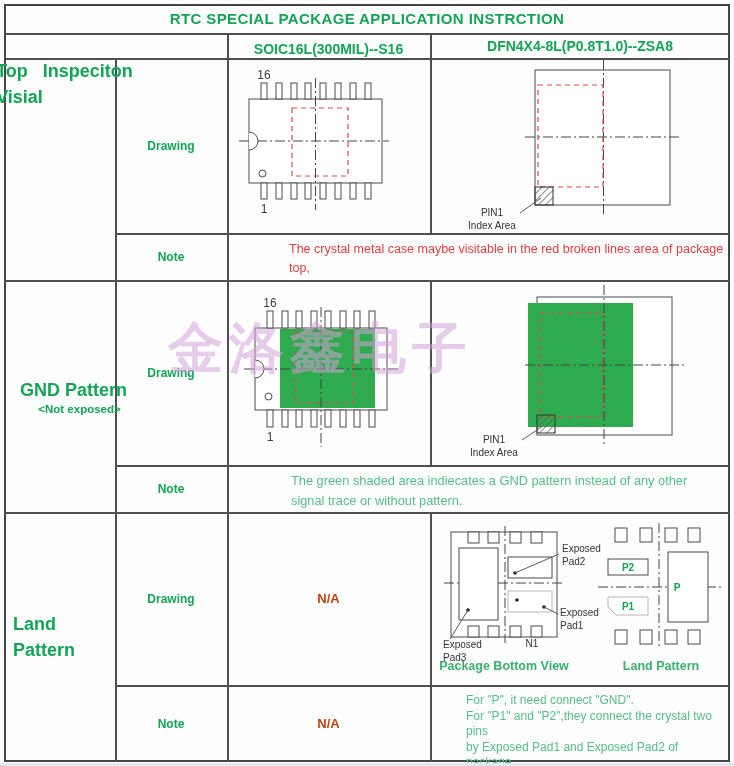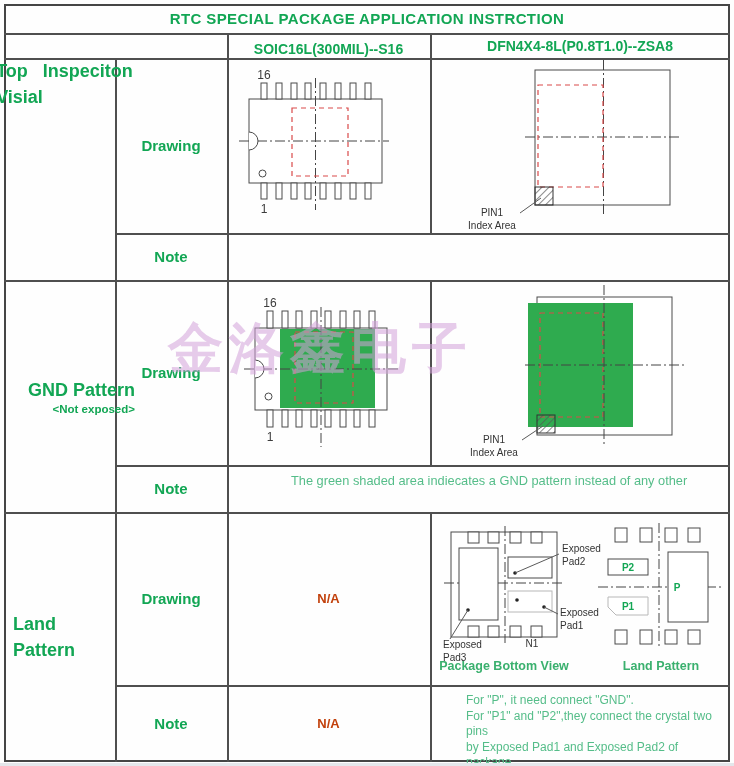--- a/index.html
+++ b/index.html
@@ -6,21 +6,21 @@
   .stage{position:relative;width:734px;height:766px;background:#fefefe;overflow:hidden;
          font-family:"Liberation Sans",sans-serif;}
   .line{position:absolute;background:#4f4f4f;}
   .outer{position:absolute;left:4px;top:4px;width:722px;height:754px;border:2px solid #454545;}
   .cell{position:absolute;display:flex;align-items:center;justify-content:center;}
   .green{color:#12a654;font-weight:bold;}
   .title{font-size:15px;letter-spacing:.4px;}
   .hdr{font-size:14px;}
   .rowlabel{font-size:18px;line-height:26px;}
   .sublabel{font-size:11.5px;margin-top:0;}
-  .sublbl2{font-size:15px;}
+  .sublbl2{font-size:12px;}
   .note-red{position:absolute;color:#e73c3e;font-size:12.5px;line-height:19px;}
   .note-green{position:absolute;color:#55bd89;font-size:12.8px;line-height:20px;}
   .note-green3{position:absolute;color:#55bd89;font-size:12px;line-height:15.5px;}
   .na{color:#c2410c;font-weight:bold;font-size:13px;}
   svg{position:absolute;overflow:visible;}
   svg text{font-family:"Liberation Sans",sans-serif;fill:#3c3c3c;}
   .outline{fill:#ffffff;stroke:#4a4a4a;stroke-width:1;}
   .pin{fill:#ffffff;stroke:#4a4a4a;stroke-width:1;}
   .cl{stroke:#444444;stroke-width:1;stroke-dasharray:10 3 2 3;fill:none;}
   .reddash{fill:none;stroke:#d94a4a;stroke-width:1.2;stroke-dasharray:5 4;}
@@ -59,21 +59,21 @@
   <div class="cell green hdr" style="left:227px;top:36px;width:203px;height:25px;">SOIC16L(300MIL)--S16</div>
   <div class="cell green hdr" style="left:430px;top:33px;width:300px;height:25px;">DFN4X4-8L(P0.8T1.0)--ZSA8</div>
 
   <div class="cell" style="left:4px;top:58px;width:111px;height:222px;align-items:flex-start;padding-left:10px;box-sizing:border-box;">
     <span class="green rowlabel">Top Visial</span>
     <span class="green rowlabel">Inspeciton</span>
   </div>
   <div class="cell green sublbl2" style="left:115px;top:58px;width:112px;height:175px;">Drawing</div>
   <div class="cell green sublbl2" style="left:115px;top:233px;width:112px;height:47px;">Note</div>
 
-  <div class="cell" style="left:4px;top:280px;width:131px;height:232px;flex-direction:column;align-items:flex-end;padding-left:8px;box-sizing:border-box;">
+  <div class="cell" style="left:4px;top:280px;width:131px;height:232px;flex-direction:column;align-items:center;padding-left:8px;box-sizing:border-box;">
     <span class="green rowlabel">GND Pattern</span>
     <span class="green sublabel" style="padding-left:12px;">&lt;Not exposed&gt;</span>
   </div>
   <div class="cell green sublbl2" style="left:115px;top:280px;width:112px;height:185px;">Drawing</div>
   <div class="cell green sublbl2" style="left:115px;top:465px;width:112px;height:47px;">Note</div>
 
   <div class="cell" style="left:4px;top:512px;width:111px;height:250px;align-items:center;justify-content:flex-start;padding-left:9px;box-sizing:border-box;">
     <span class="green rowlabel">Land Pattern</span>
   </div>
   <div class="cell green sublbl2" style="left:115px;top:512px;width:112px;height:173px;">Drawing</div>
@@ -118,20 +118,21 @@
     <line class="cl" x1="173.5" y1="2" x2="173.5" y2="157"></line>
     <line class="cl" x1="95" y1="79" x2="252" y2="79"></line>
     <rect class="reddash" x="108" y="27" width="65" height="102"></rect>
     <rect x="105" y="129" width="18" height="18" fill="url(#hatch1)" stroke="#333"></rect>
     <line class="leader" x1="90" y1="155" x2="111" y2="140"></line>
     <text class="padlbl" x="62" y="158" text-anchor="middle">PIN1</text>
     <text class="padlbl" x="62" y="171" text-anchor="middle">Index Area</text>
   </svg>
 
   <div class="note-red" style="left:227px;top:233px;width:503px;height:47px;padding:7px 0 0 62px;box-sizing:border-box;">
+    <div>The crystal metal case maybe visitable in the red broken lines area of package top,</div>
   </div>
 
   <svg style="left:227px;top:280px;" width="203" height="185" viewBox="0 0 203 185">
     <rect class="outline" x="28" y="48" width="132" height="82"></rect>
     <rect class="gndfill" x="53" y="49" width="95" height="79"></rect>
     <g>
       <rect class="pin" x="40" y="31" width="6" height="17"></rect>
         <rect class="pin" x="55" y="31" width="6" height="17"></rect>
       <rect class="pin" x="69" y="31" width="6" height="17"></rect>
         <rect class="pin" x="84" y="31" width="6" height="17"></rect>
@@ -169,20 +170,21 @@
     <line class="cl" x1="174" y1="5" x2="174" y2="167"></line>
     <line class="cl" x1="95" y1="85" x2="255" y2="85"></line>
     <rect x="107" y="135" width="18" height="18" fill="url(#hatch2)" stroke="#333"></rect>
     <line class="leader" x1="92" y1="160" x2="113" y2="146"></line>
     <text class="padlbl" x="64" y="163" text-anchor="middle">PIN1</text>
     <text class="padlbl" x="64" y="176" text-anchor="middle">Index Area</text>
   </svg>
 
   <div class="note-green" style="left:227px;top:465px;width:503px;height:47px;padding:6px 0 0 64px;box-sizing:border-box;">
     <div>The green shaded area indiecates a GND pattern instead of any other</div>
+    <div>signal trace or without pattern.</div>
   </div>
 
   <div class="cell na" style="left:227px;top:512px;width:203px;height:173px;">N/A</div>
   <div class="cell na" style="left:227px;top:685px;width:203px;height:77px;">N/A</div>
 
   <svg style="left:430px;top:512px;" width="304" height="173" viewBox="0 0 304 173">
 
     <g>
       <rect class="outline" x="21" y="20" width="106" height="105"></rect>
       <rect class="pin" x="38" y="20" width="11" height="11"></rect>

